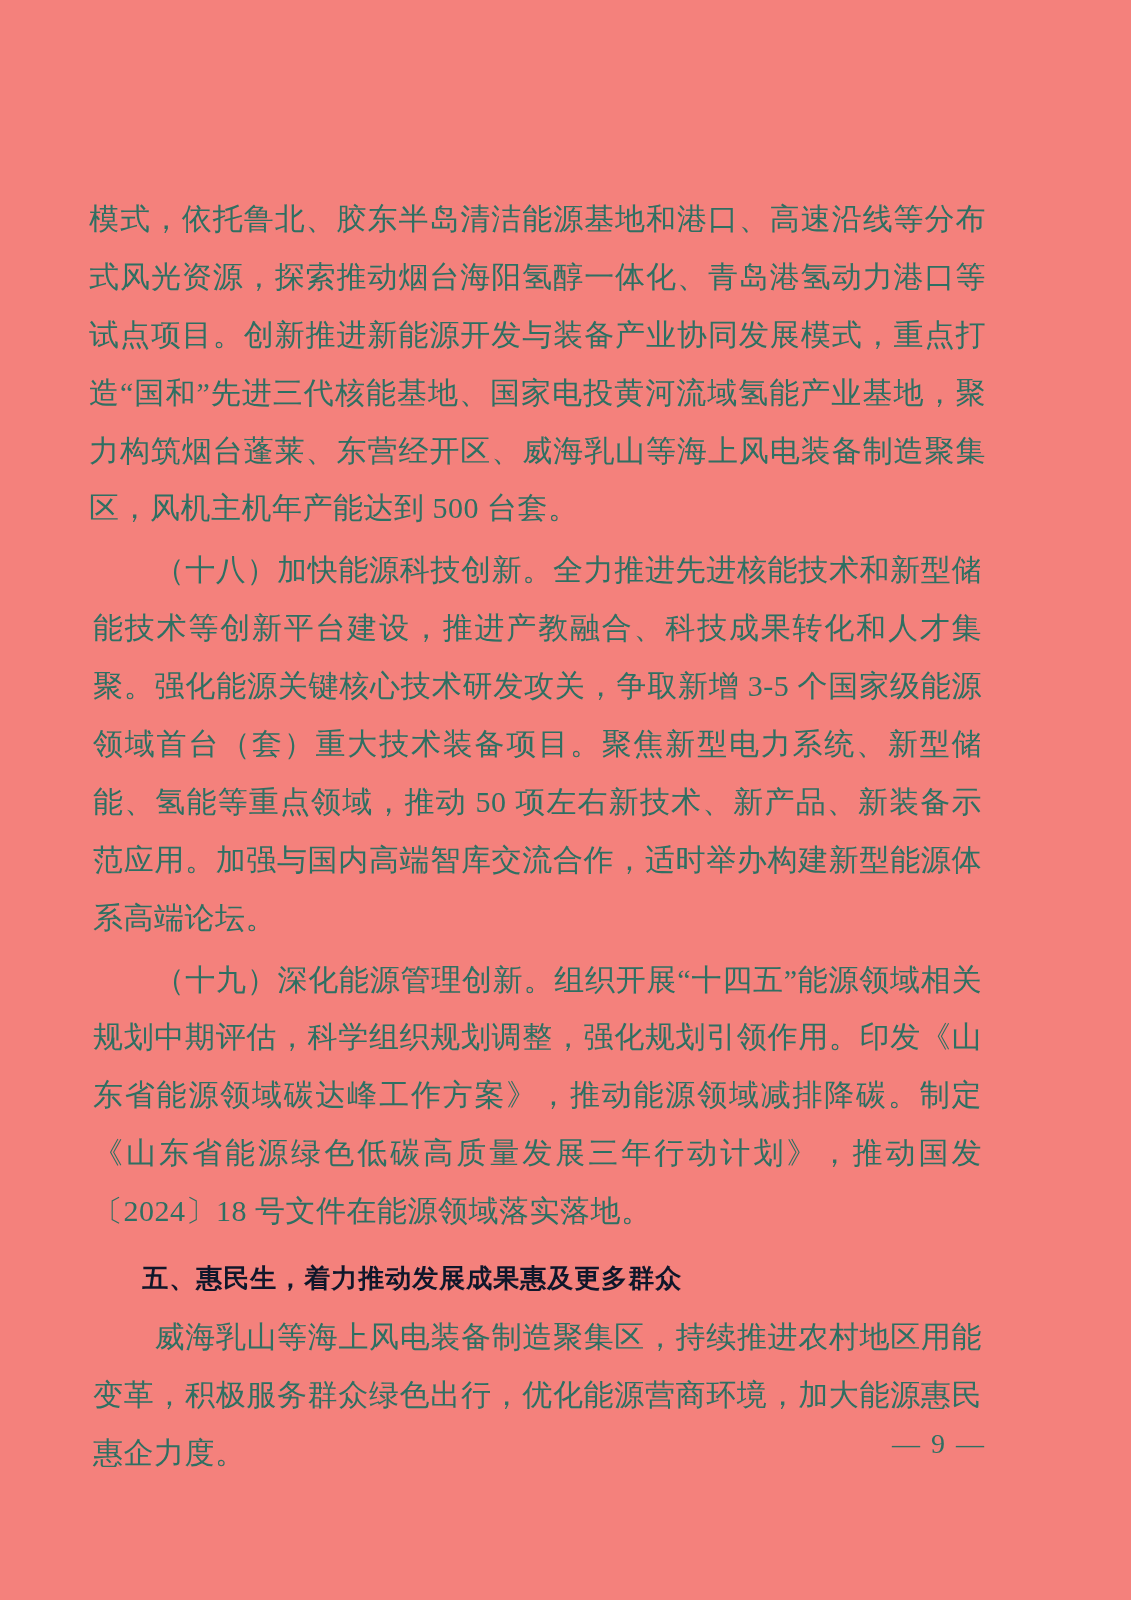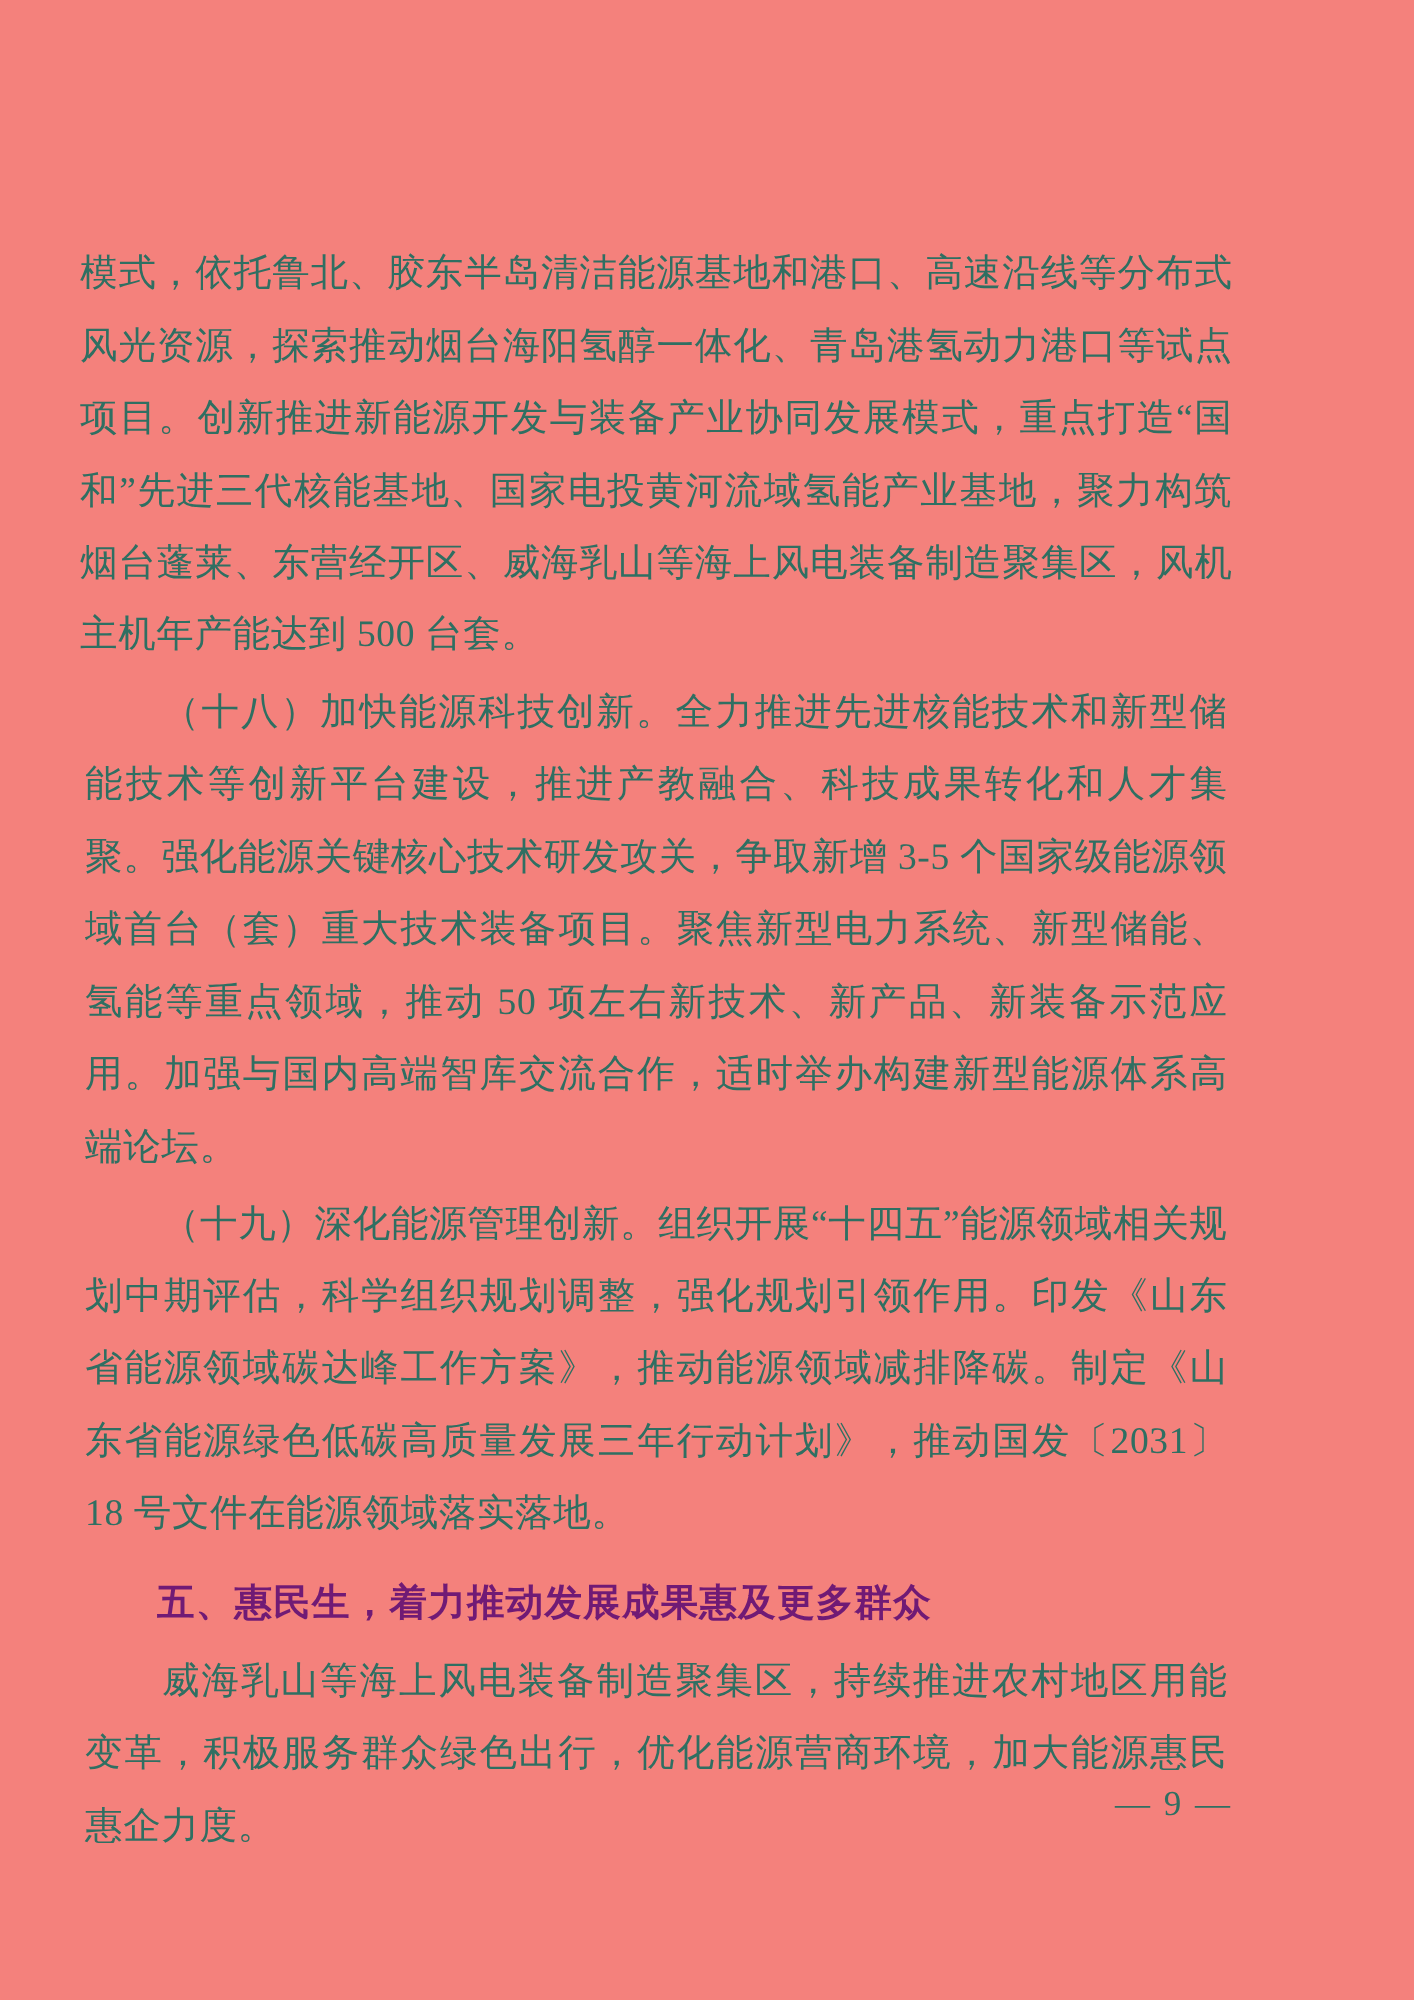--- a/index.html
+++ b/index.html
@@ -12,45 +12,45 @@
     background: #f4817c;
     font-family: "Liberation Serif", "DejaVu Serif", serif;
     color: #2d6b5e;
     overflow: hidden;
   }
   .page {
     position: relative;
     width: 1131px;
     height: 1600px;
     box-sizing: border-box;
-    padding: 190px 145px 0 64px;
+    padding: 190px 145px 0 89px;
   }
   .doc-body {
     font-size: 30px;
     line-height: 1.93;
     letter-spacing: 0.5px;
     text-align: justify;
     color: #2f6f62;
   }
   .para {
     margin: 0;
     text-indent: 0;
   }
   .para-indent {
     margin: 4px;
     text-indent: 2.05em;
   }
   .section-heading {
     margin: 8px 0 0 0;
     text-indent: 2.05em;
     font-weight: bold;
-    font-size: 30px;
+    font-size: 26px;
     line-height: 1.93;
     letter-spacing: 1px;
-    color: #701a75;
+    color: #0f172a;
   }
   .spacer-sm { height: 2px; }
   .page-number {
     position: absolute;
     right: 145px;
     bottom: 140px;
     font-size: 28px;
     letter-spacing: 2px;
     color: #2f6f62;
   }
@@ -58,21 +58,21 @@
 </head>
 <body>
 
 <div class="page">
   <div class="doc-body">
 
     <p class="para">模式，依托鲁北、胶东半岛清洁能源基地和港口、高速沿线等分布式风光资源，探索推动烟台海阳氢醇一体化、青岛港氢动力港口等试点项目。创新推进新能源开发与装备产业协同发展模式，重点打造“国和”先进三代核能基地、国家电投黄河流域氢能产业基地，聚力构筑烟台蓬莱、东营经开区、威海乳山等海上风电装备制造聚集区，风机主机年产能达到 500 台套。</p>
 
     <p class="para-indent">（十八）加快能源科技创新。全力推进先进核能技术和新型储能技术等创新平台建设，推进产教融合、科技成果转化和人才集聚。强化能源关键核心技术研发攻关，争取新增 3-5 个国家级能源领域首台（套）重大技术装备项目。聚焦新型电力系统、新型储能、氢能等重点领域，推动 50 项左右新技术、新产品、新装备示范应用。加强与国内高端智库交流合作，适时举办构建新型能源体系高端论坛。</p>
 
-    <p class="para-indent">（十九）深化能源管理创新。组织开展“十四五”能源领域相关规划中期评估，科学组织规划调整，强化规划引领作用。印发《山东省能源领域碳达峰工作方案》，推动能源领域减排降碳。制定《山东省能源绿色低碳高质量发展三年行动计划》，推动国发〔2031〕18 号文件在能源领域落实落地。</p>
+    <p class="para-indent">（十九）深化能源管理创新。组织开展“十四五”能源领域相关规划中期评估，科学组织规划调整，强化规划引领作用。印发《山东省能源领域碳达峰工作方案》，推动能源领域减排降碳。制定《山东省能源绿色低碳高质量发展三年行动计划》，推动国发〔2024〕18 号文件在能源领域落实落地。</p>
 
     <div class="spacer-sm"></div>
 
     <p class="section-heading">五、惠民生，着力推动发展成果惠及更多群众</p>
 
     <p class="para-indent">威海乳山等海上风电装备制造聚集区，持续推进农村地区用能变革，积极服务群众绿色出行，优化能源营商环境，加大能源惠民惠企力度。</p>
 
   </div>
 
   <div class="page-number">— 9 —</div>

